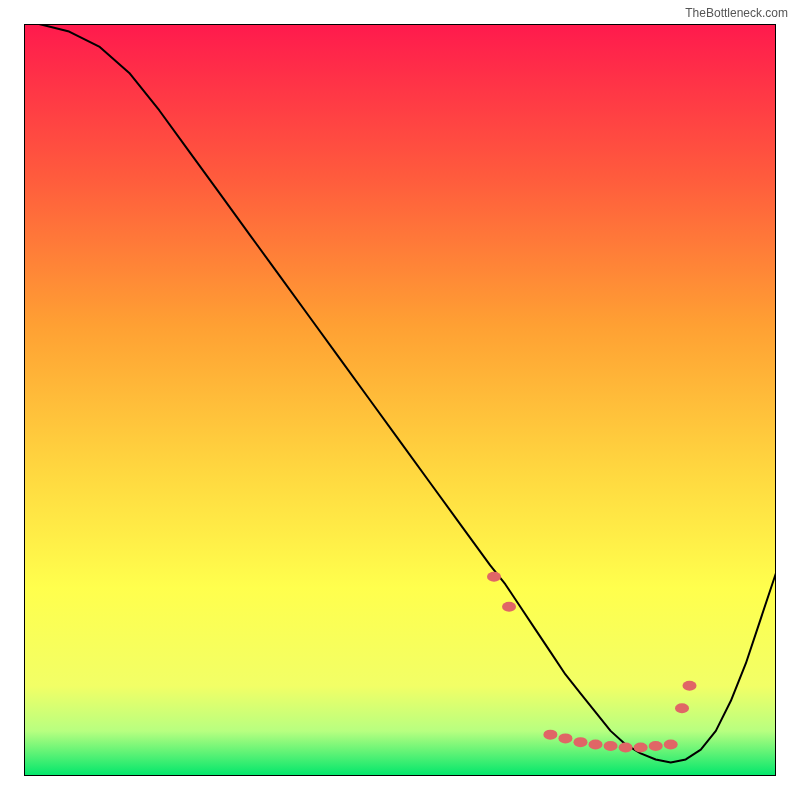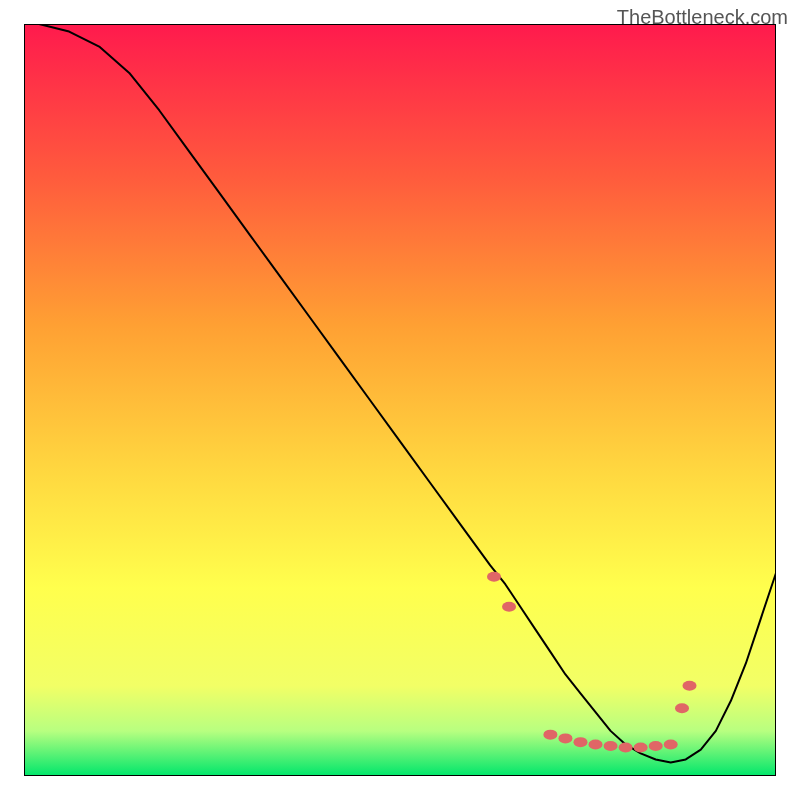--- a/index.html
+++ b/index.html
@@ -7,21 +7,21 @@
   .chart-container {
     position: relative;
     width: 800px;
     height: 800px;
   }
   .watermark {
     position: absolute;
     top: 6px;
     right: 12px;
     font-family: Arial, sans-serif;
-    font-size: 20px;
+    font-size: 12px;
     color: #555;
     z-index: 10;
   }
   .plot-area {
     position: absolute;
     left: 24px;
     top: 24px;
     width: 752px;
     height: 752px;
   }

